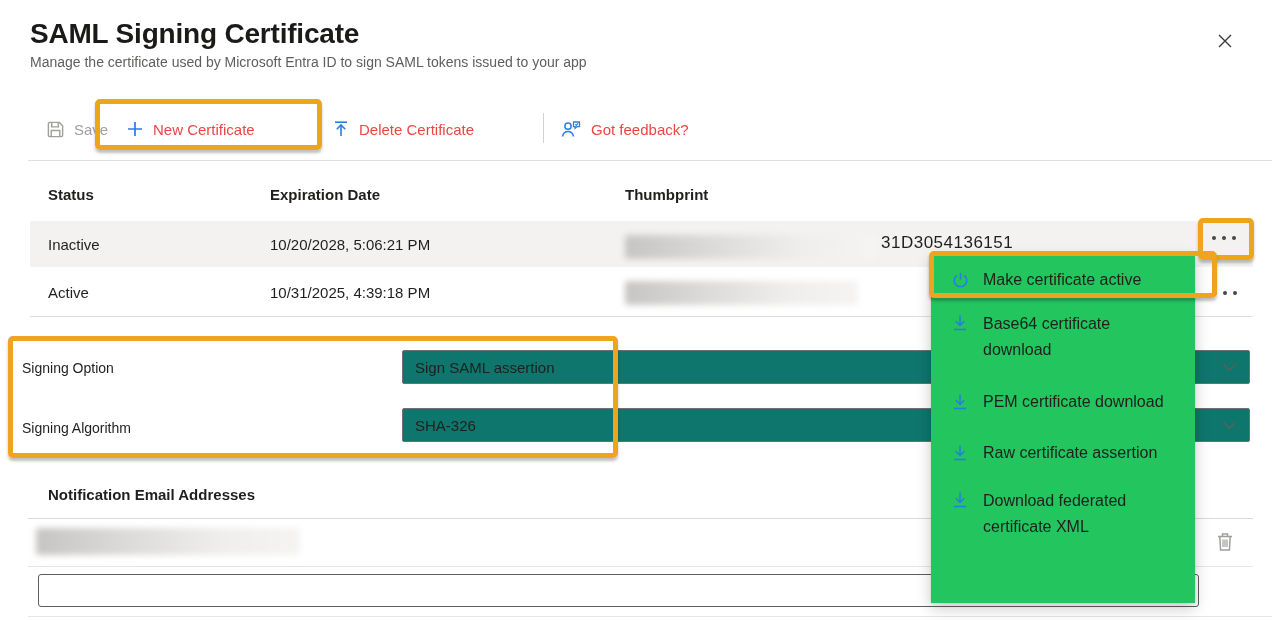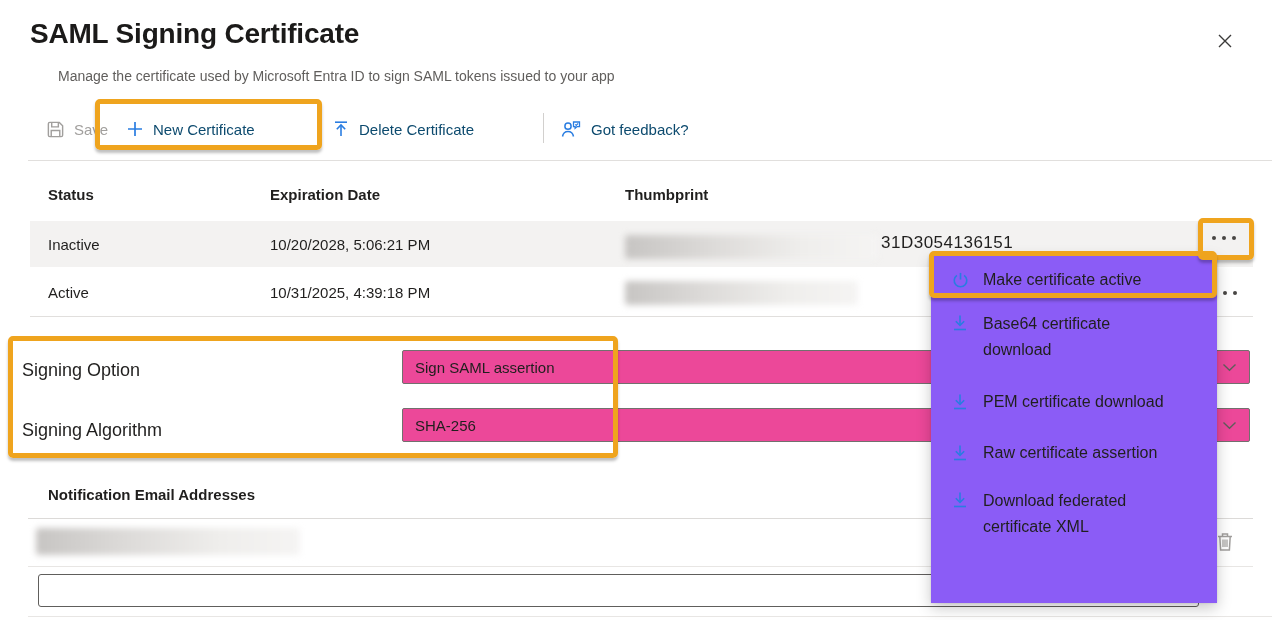--- a/index.html
+++ b/index.html
@@ -5,55 +5,55 @@
   * { margin:0; padding:0; box-sizing:border-box; }
   html,body { background:#fff; }
   #screen {
     position:relative; width:1272px; height:620px; overflow:hidden;
     background:#fff; font-family:"Liberation Sans", sans-serif; color:#252423;
   }
   .abs { position:absolute; }
 
   
   .page-title { left:30px; top:18px; font-size:28px; font-weight:700; color:#1b1a19; letter-spacing:-0.2px; }
-  .page-subtitle { left:30px; top:68px; font-size:14px; color:#605e5c;margin-left:28px; }
+  .page-subtitle { left:30px; top:54px; font-size:14px; color:#605e5c; }
   .close-btn { left:1208px; top:24px; width:34px; height:34px; display:flex; align-items:center; justify-content:center; cursor:pointer; }
 
   
-  .tb-btn { position:absolute; top:112px; height:34px; display:flex; align-items:center; gap:9px; font-size:15px; color:#0c4a6e; cursor:pointer; }
+  .tb-btn { position:absolute; top:112px; height:34px; display:flex; align-items:center; gap:9px; font-size:15px; color:#ef4444; cursor:pointer; }
   .tb-btn.disabled { color:#a19f9d; cursor:default; }
   .tb-sep { left:543px; top:113px; width:1px; height:30px; background:#d2d0ce; }
   .toolbar-divider { left:28px; top:160px; width:1244px; height:1px; background:#e1dfdd; }
 
   
   .col-header { top:186px; font-size:15px; font-weight:700; color:#201f1e; }
   .row { left:30px; width:1223px; position:absolute; }
   .row1 { top:221px; height:46px; background:#f3f2f1; }
   .row2 { top:267px; height:50px; background:#ffffff; border-bottom:1px solid #e1dfdd; }
   .cell { position:absolute; font-size:15px; color:#201f1e; }
   .redacted { position:absolute; border-radius:3px; filter:blur(3px);
     background:linear-gradient(90deg,#c7c5c3 0%,#dddbd9 35%,#efeeec 70%,#f5f4f3 100%); }
   .thumb-tail { left:881px; top:229px; height:24px; overflow:hidden; font-size:17px; line-height:28px; color:#201f1e; letter-spacing:0.5px; }
   .ellipsis { position:absolute; display:flex; gap:6px; padding:6px 4px; cursor:pointer; }
   .ellipsis i { width:4px; height:4px; border-radius:50%; background:#484644; }
 
   
-  .field-label { font-size:18px; color:#201f1e; }
+  .field-label { font-size:14px; color:#201f1e; }
   .select { position:absolute; left:402px; width:848px; height:34px; border:1px solid #72706e; border-radius:2px;
-    background:#ec4899; display:flex; align-items:center; padding:0 12px; font-size:15px; color:#201f1e; cursor:pointer; z-index:1; }
+    background:#0f766e; display:flex; align-items:center; padding:0 12px; font-size:15px; color:#201f1e; cursor:pointer; z-index:1; }
   .select .chev { margin-left:auto; }
 
   
   .section-heading { left:48px; top:486px; font-size:15px; font-weight:700; color:#201f1e; }
   .hr { position:absolute; height:1px; background:#dcdad8; }
   .email-input { left:38px; top:574px; width:1161px; height:33px; border:1px solid #605e5c; border-radius:3px;
     background:#fff; font:15px "Liberation Sans", sans-serif; padding:0 10px; z-index:1; }
 
   
-  .menu { left:931px; top:255px; width:286px; height:348px; background:#8b5cf6; z-index:20;
+  .menu { left:931px; top:255px; width:264px; height:348px; background:#22c55e; z-index:20;
     box-shadow:0 5px 14px rgba(0,0,0,0.22), 0 0 2px rgba(0,0,0,0.12); }
   .menu-item { position:absolute; left:19px; right:8px; display:flex; gap:13px; align-items:center; cursor:pointer; }
   .menu-item.twoline { align-items:flex-start; }
   .menu-item.twoline .mi-icon { margin-top:3px; }
   .mi-icon { width:20px; flex:0 0 20px; display:flex; justify-content:center; }
   .mi-label { font-size:16px; line-height:26px; color:#201f1e; white-space:pre-line; }
 
   
   .annotation { position:absolute; border:5px solid #efa41e; border-radius:5px; z-index:30;
     box-shadow:0 3px 3px rgba(0,0,0,0.25); pointer-events:none; }
@@ -152,21 +152,21 @@
     <span>Sign SAML assertion</span>
     <span class="chev">
       <svg width="15" height="9" viewBox="0 0 15 9" fill="none" stroke="#605e5c" stroke-width="1.4">
           <path d="M1.5 1.5 L7.5 7.2 L13.5 1.5"></path>
         </svg>
     </span>
   </div>
 
   <div class="abs field-label" style="left:22px; top:420px;">Signing Algorithm</div>
   <div class="select" style="top:408px;">
-    <span>SHA-256</span>
+    <span>SHA-326</span>
     <span class="chev">
       <svg width="15" height="9" viewBox="0 0 15 9" fill="none" stroke="#605e5c" stroke-width="1.4">
           <path d="M1.5 1.5 L7.5 7.2 L13.5 1.5"></path>
         </svg>
     </span>
   </div>
 
   <div class="abs section-heading">Notification Email Addresses</div>
   <div class="hr" style="left:28px; top:518px; width:1225px;"></div>
   <div class="redacted" style="left:36px; top:528px; width:264px; height:27px;"></div>

